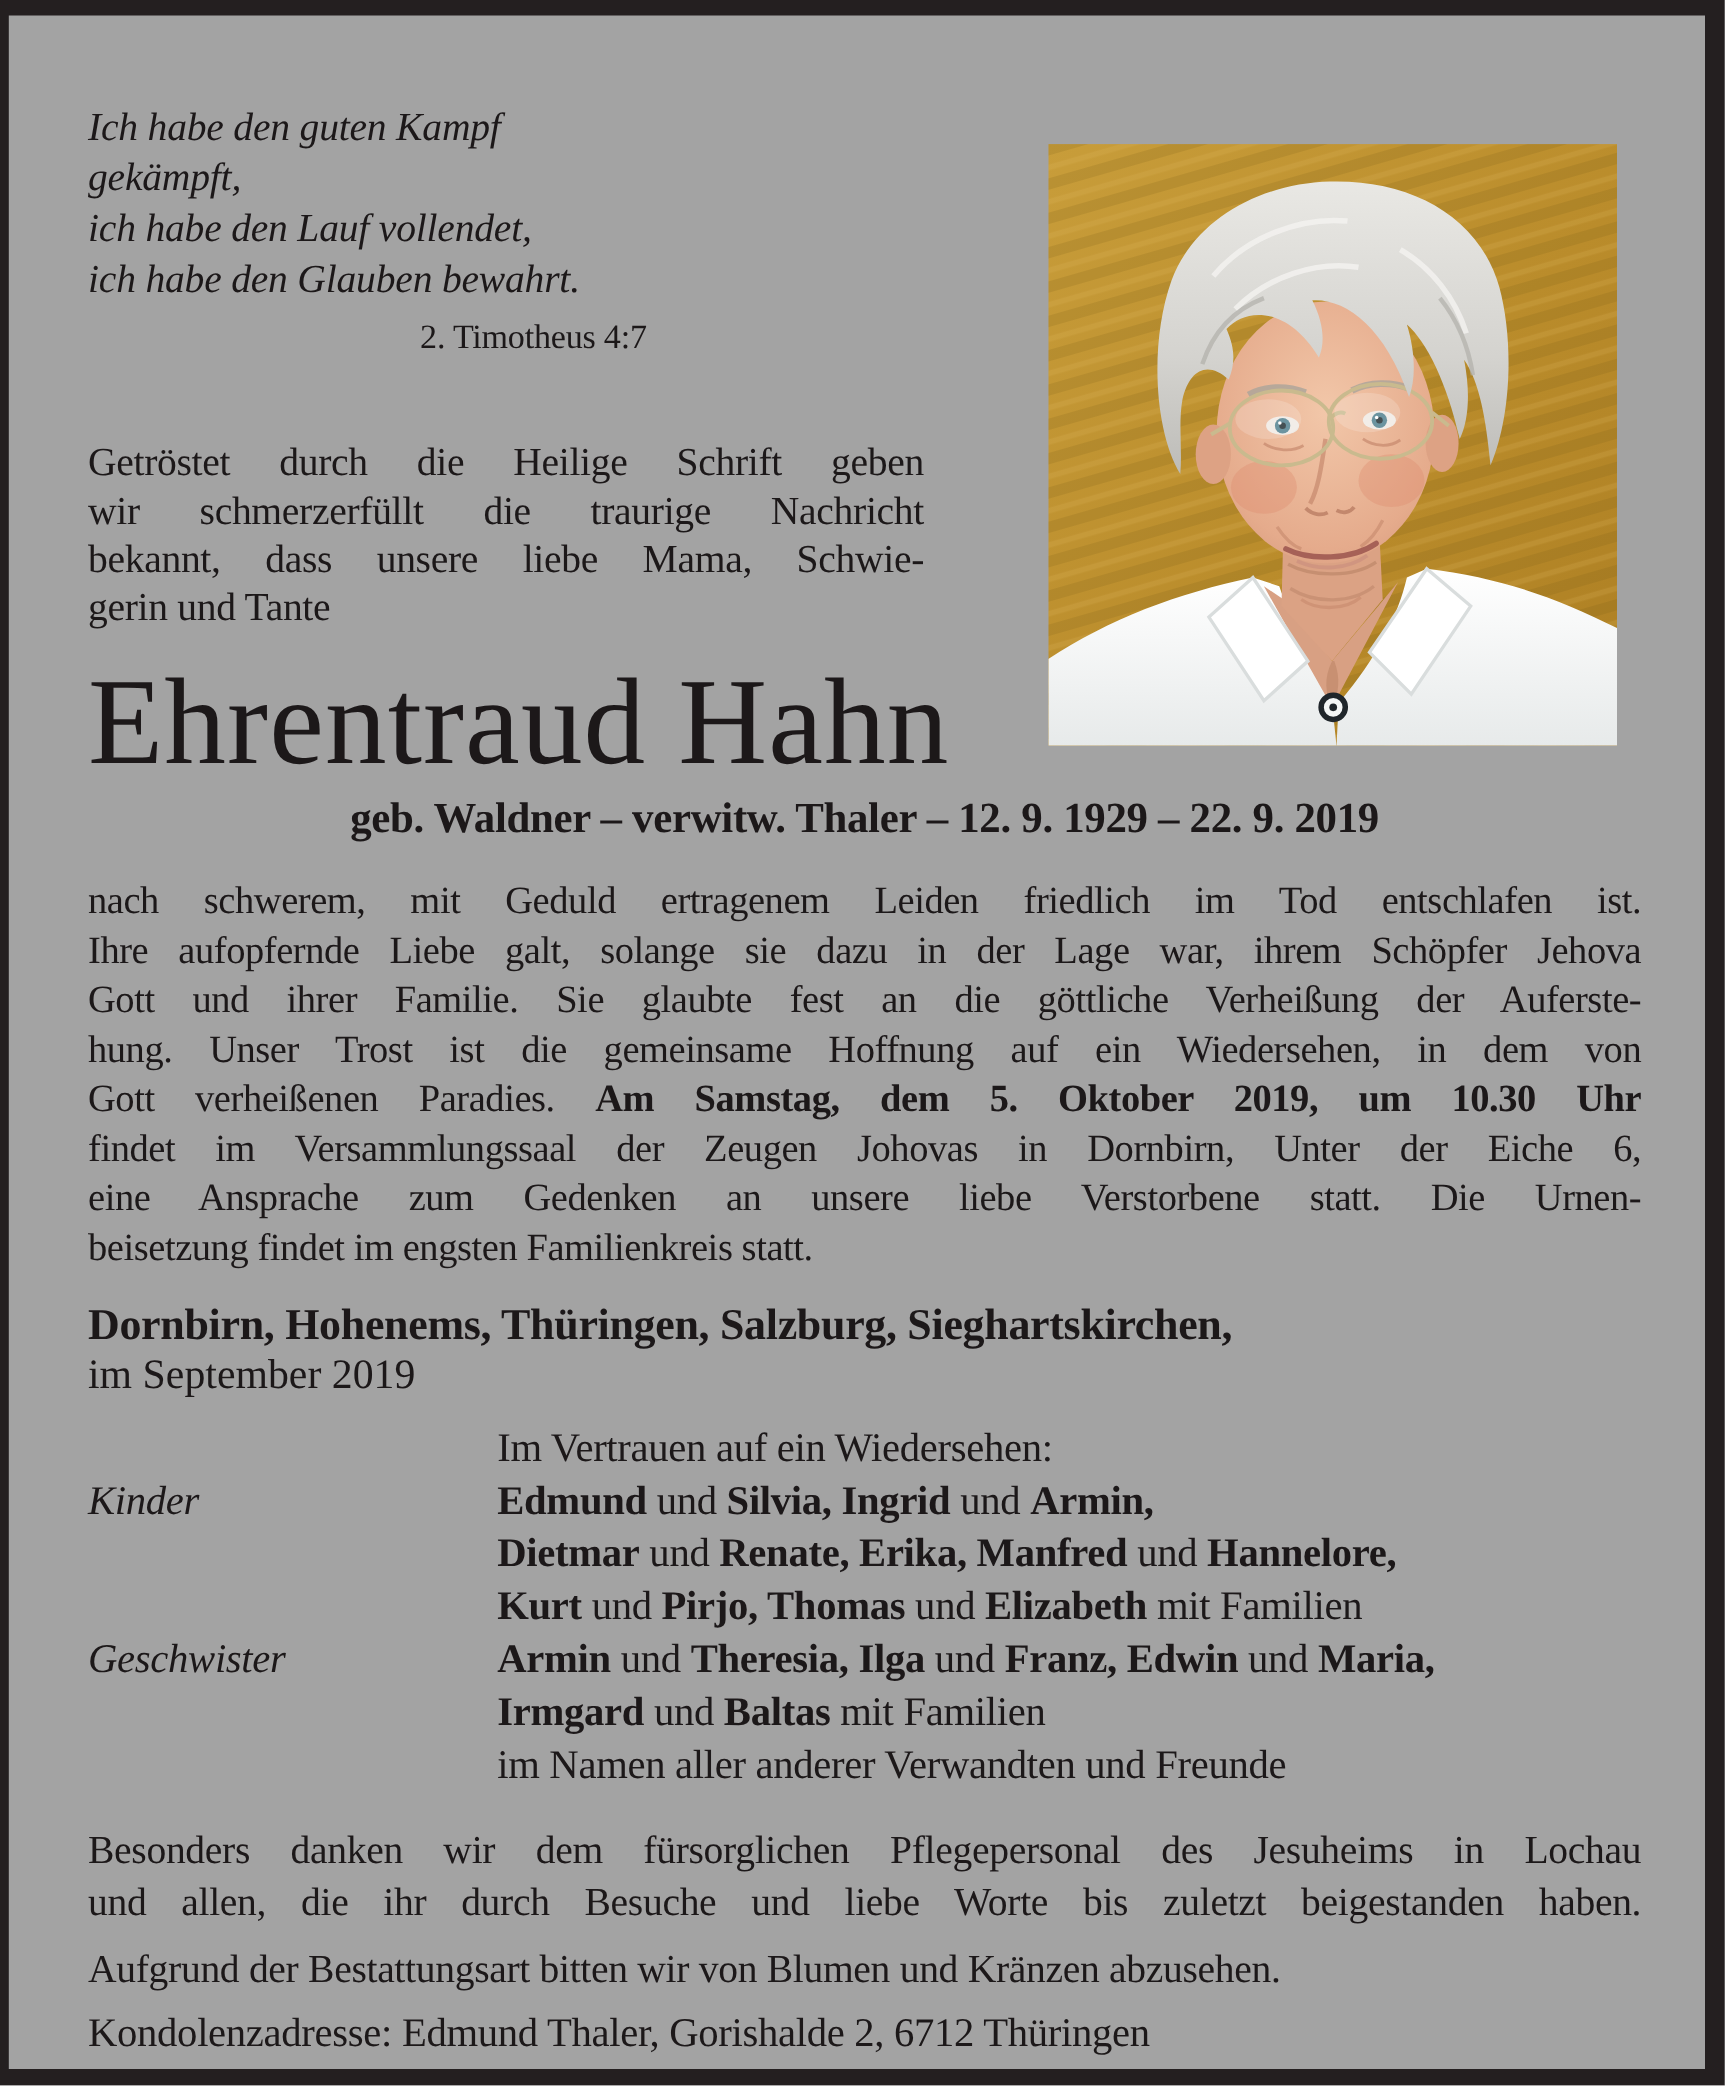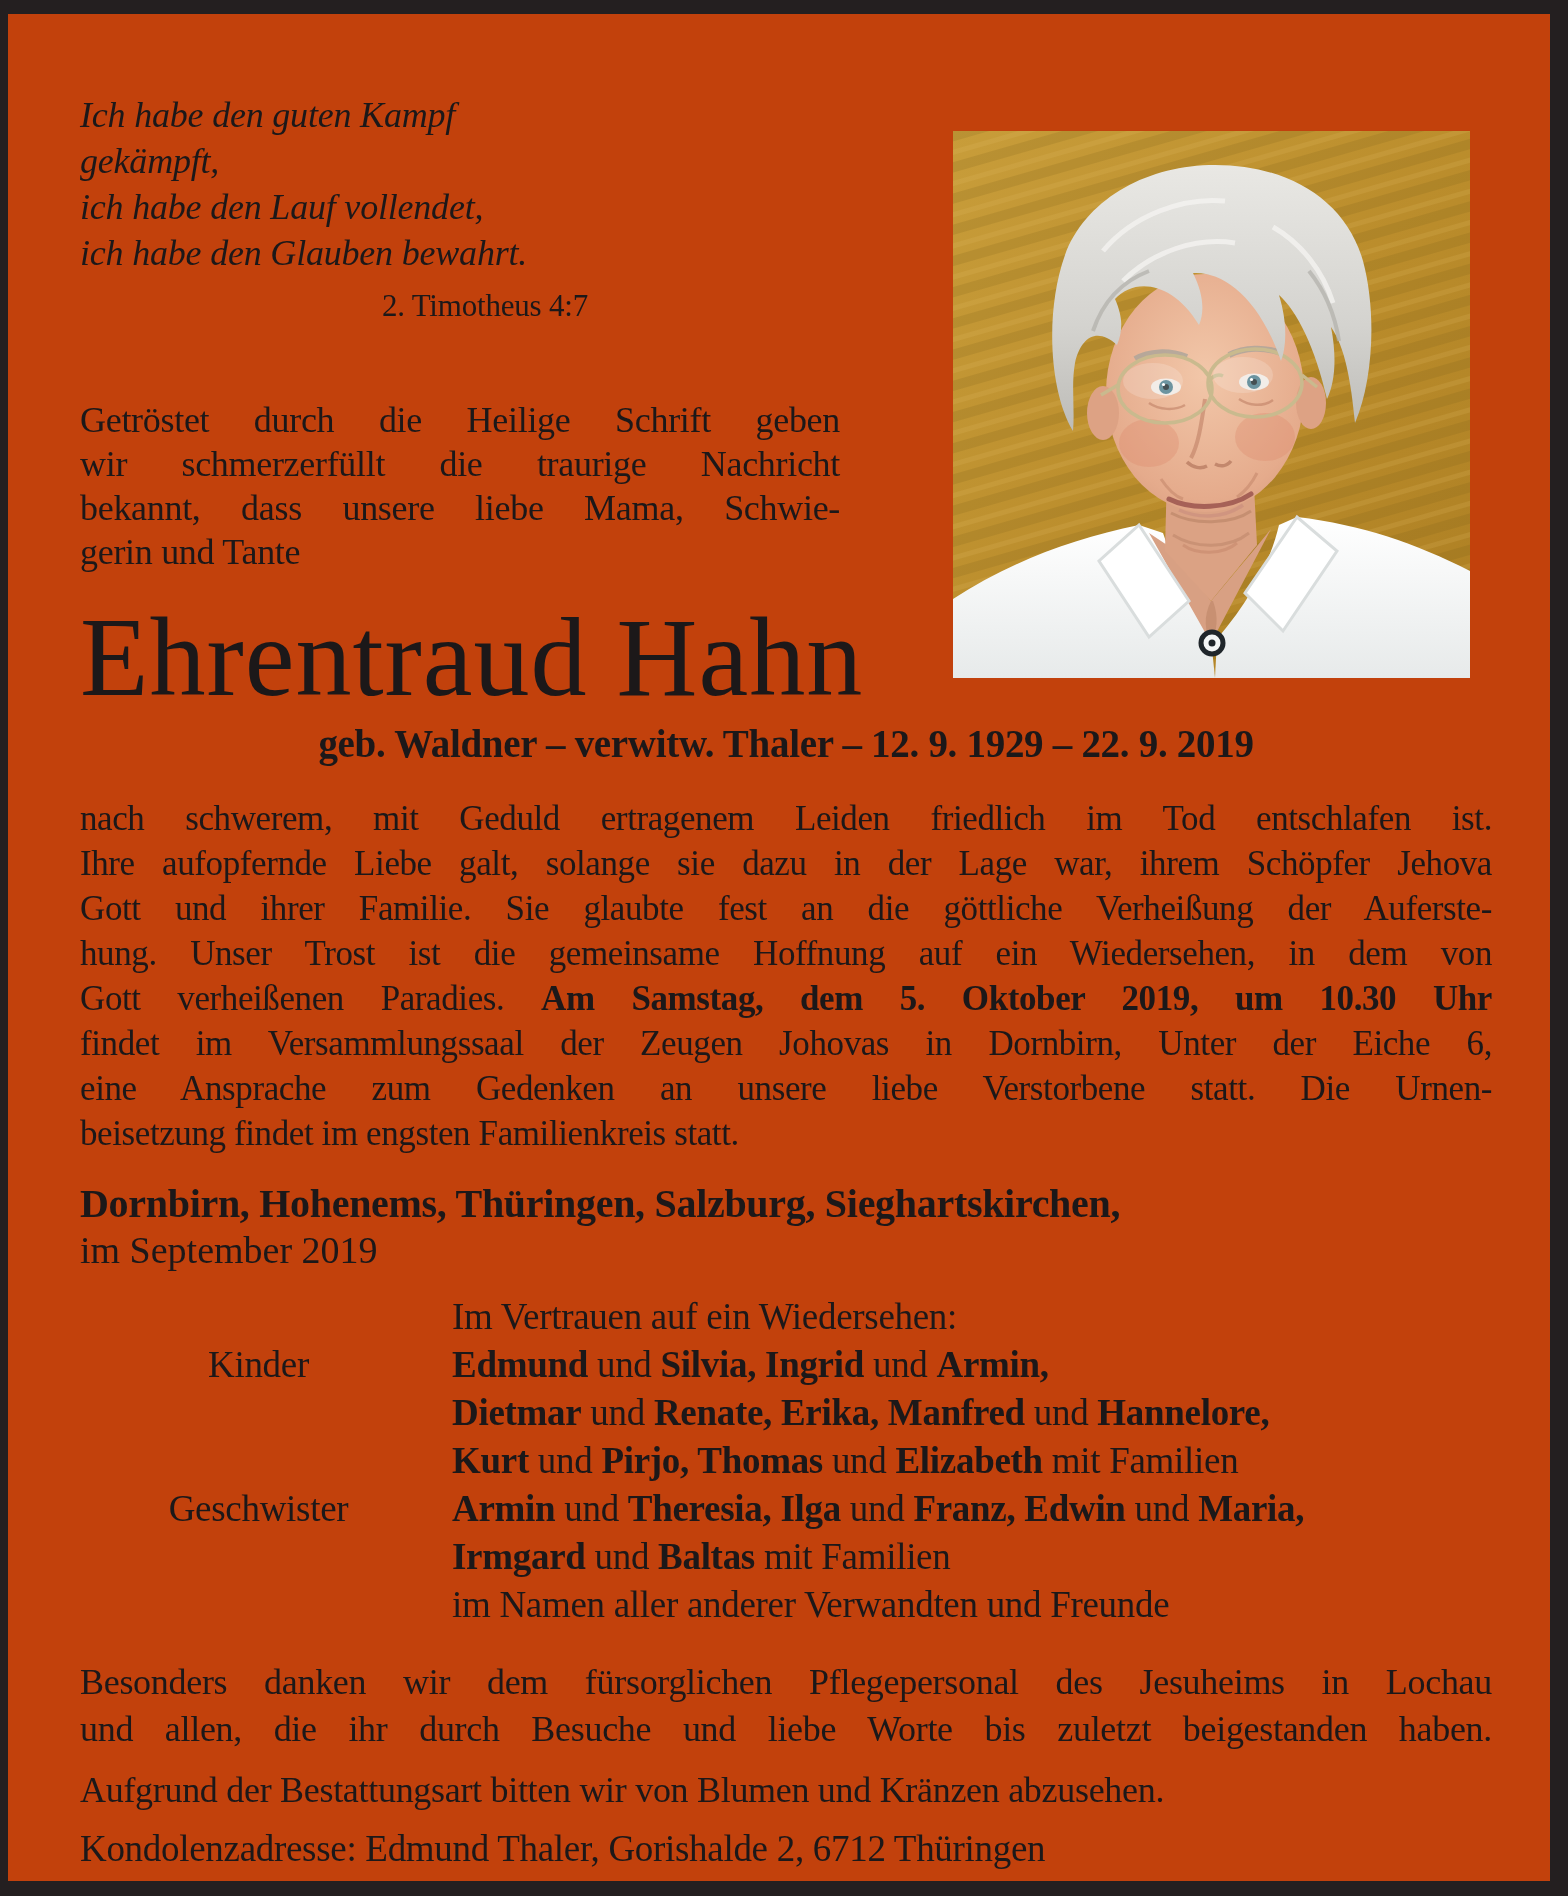--- a/index.html
+++ b/index.html
@@ -1,21 +1,21 @@
 <!DOCTYPE html>
 <html lang="de"><head>
 <meta charset="utf-8">
 <title>Todesanzeige</title>
 <style>
   html,body{margin:0;padding:0;background:#ffffff;}
   .page{
     position:relative;
     width:1568px;height:1896px;
     box-sizing:border-box;
-    background:#c2410c;
+    background:#a3a3a3;
     border-style:solid;
     border-color:#241f20;
     border-width:14px 18px 15px 8px;
     overflow:hidden;
     font-family:"Liberation Serif", serif;
     color:#1c1819;
   }
   .content{
     position:relative;
     padding:0 58px 0 72px;
@@ -92,21 +92,22 @@
     font-size:37px;
     line-height:48px;
     letter-spacing:-0.3px;
   }
   .frow{display:flex;}
   .flabel{
     flex:none;
     width:372px;
     padding-right:15px;
     box-sizing:border-box;
-    text-align:center;
+    text-align:left;
+    font-style:italic;
   }
   .fcontent{flex:1 1 auto;}
 
   .thanks{
     margin-top:30px;
     font-size:36px;
     line-height:47px;
     letter-spacing:-0.3px;
   }
   .flowers{

